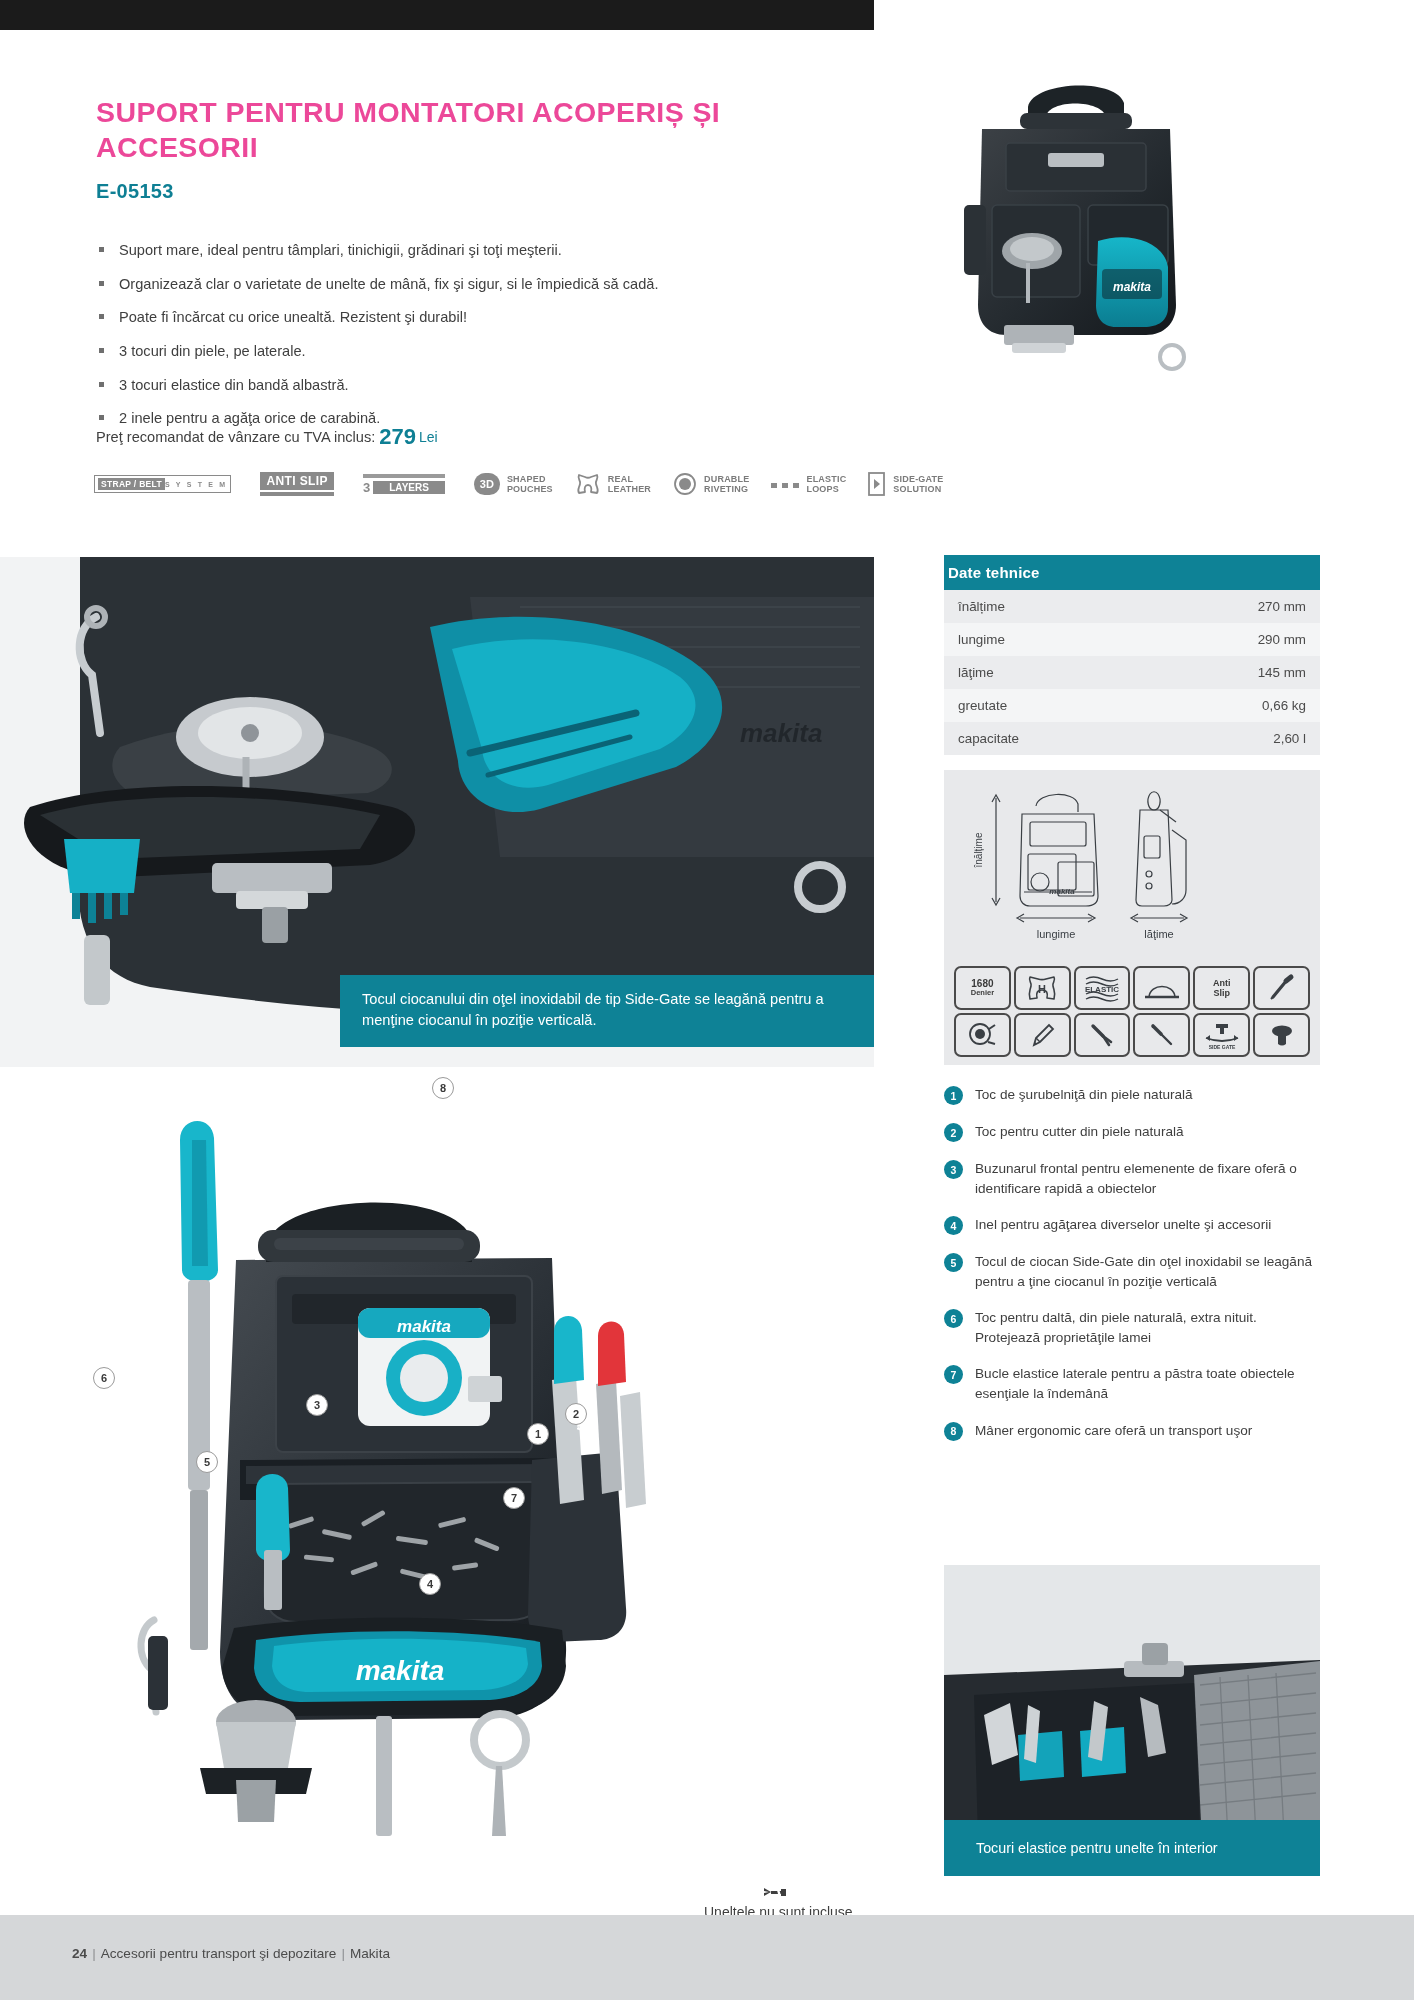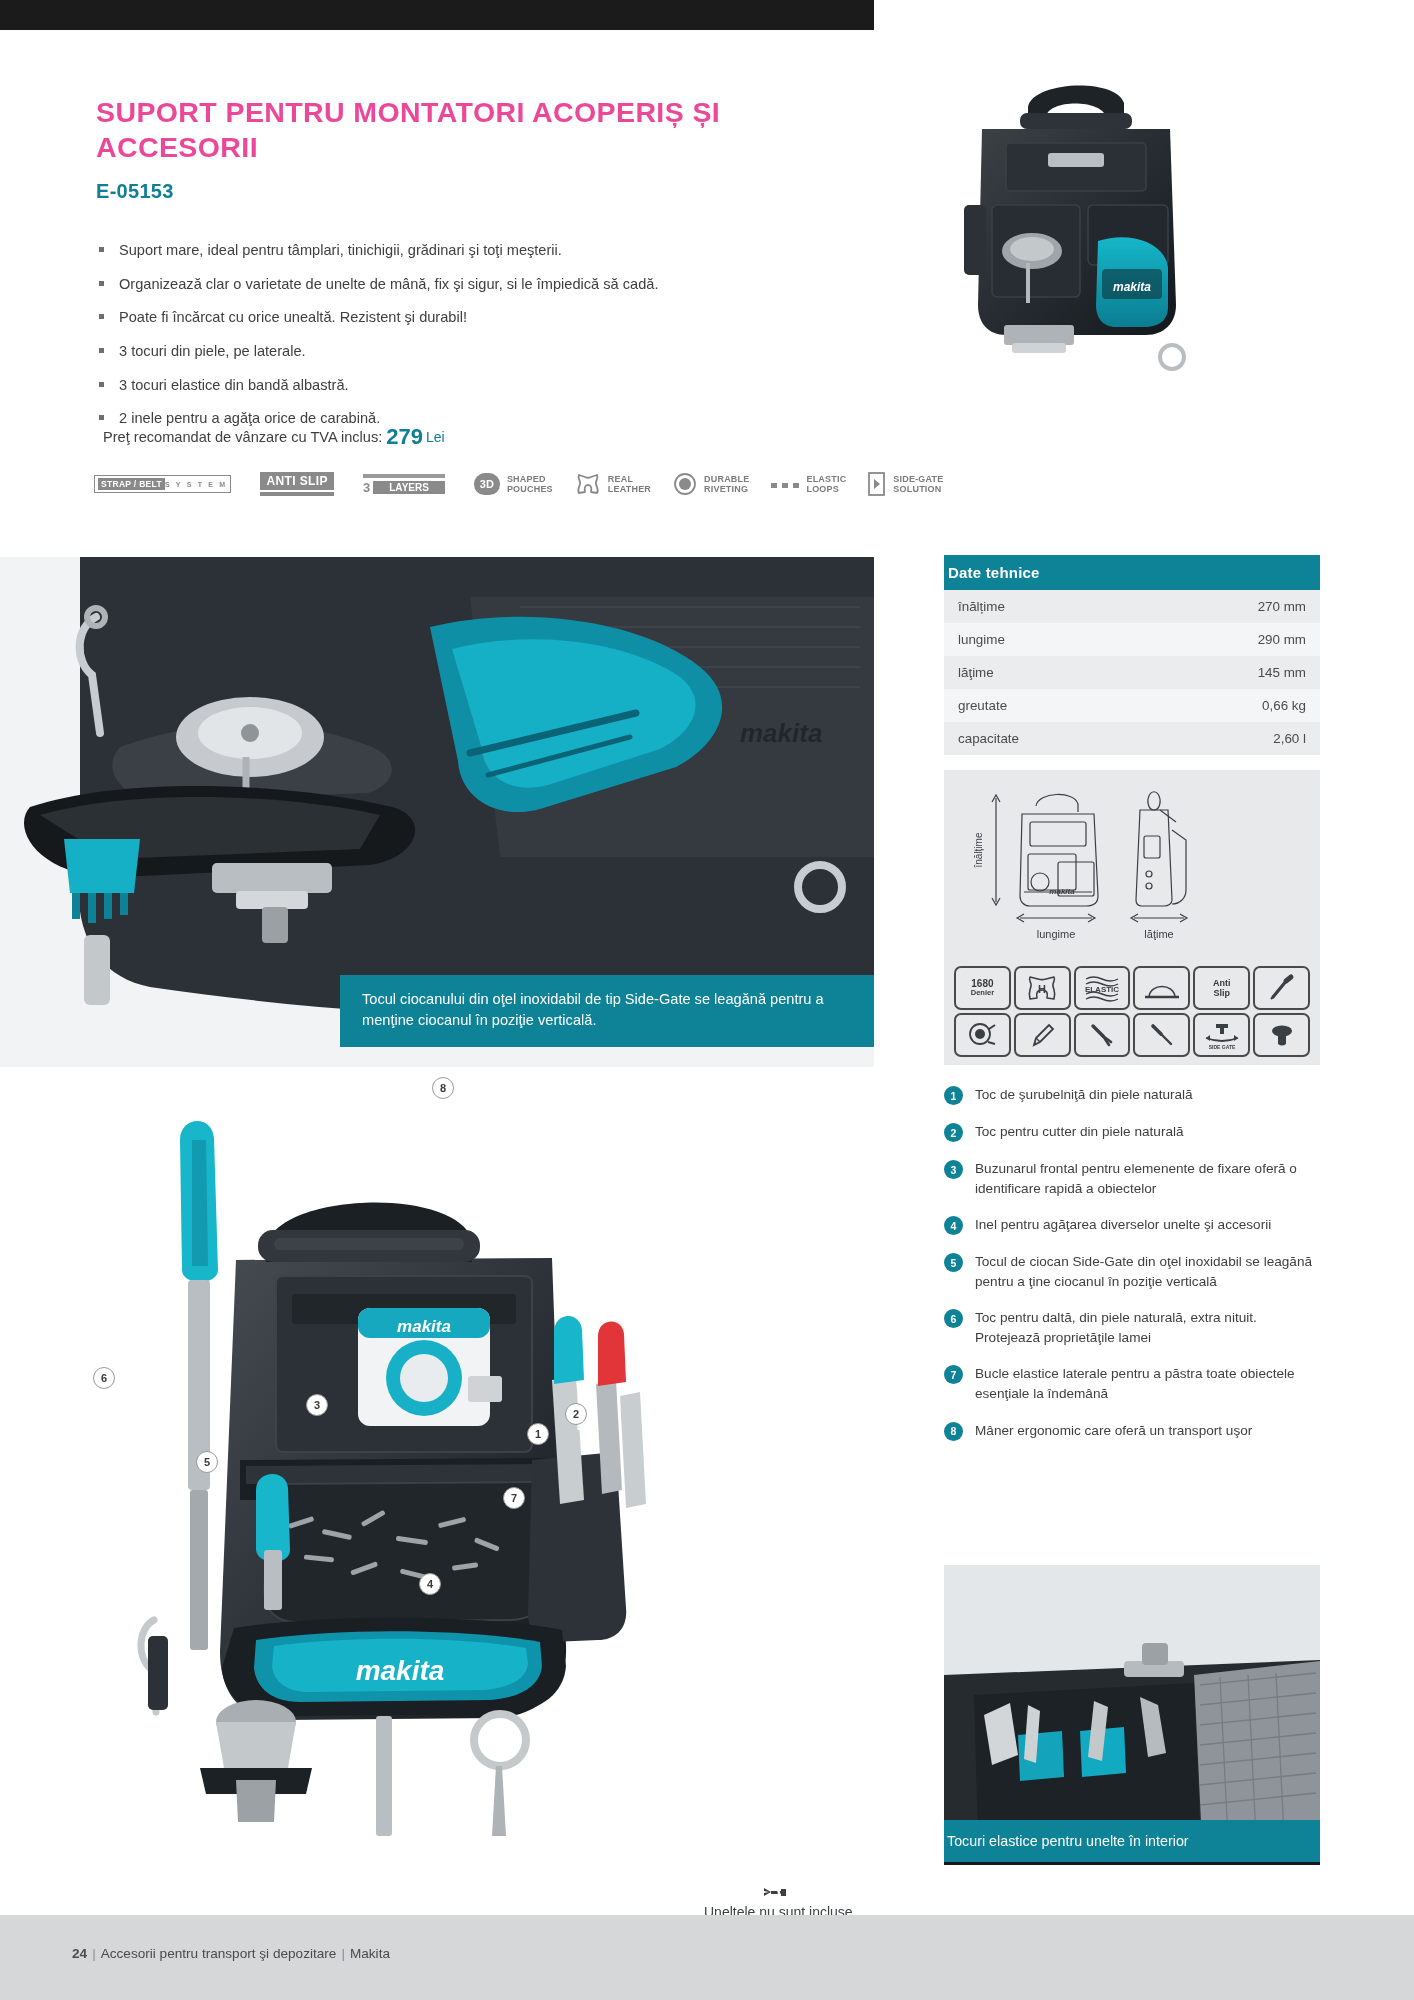--- a/index.html
+++ b/index.html
@@ -32,21 +32,21 @@
     font-size:14.6px; color:#3f3f3f; line-height:1.45; margin-bottom:12.5px;
   }
   .bullets li::before {
     content:""; position:absolute; left:3px; top:7px;
     width:5px; height:5px; background:#6f6f6f;
   }
 
   
   .price-row {
     position:absolute; left:96px; top:424px;
-    font-size:14.6px; color:#3f3f3f; white-space:nowrap;margin-left:7px;
+    font-size:14.6px; color:#3f3f3f; white-space:nowrap;
   }
   .price-row .amount { font-size:22px; font-weight:bold; color:#0e7f94; vertical-align:-2px; margin-left:4px; }
   .price-row .cur { font-size:14px; color:#0e7f94; margin-left:3px; }
 
   
   .badges { position:absolute; left:94px; top:472px; display:flex; align-items:center; gap:0px; }
   .badge { display:flex; align-items:center; margin-right:22px; }
   .badge .bi { margin-right:7px; flex:0 0 auto; display:flex; align-items:center; justify-content:center; }
   .badge .btxt {
     font-size:9px; font-weight:bold; line-height:1.12; color:#7b7b7b;
@@ -119,23 +119,23 @@
   .leg-num {
     flex:0 0 auto; width:19px; height:19px; border-radius:50%;
     background:#0e8296; color:#fff; font-size:10.5px; font-weight:bold;
     display:flex; align-items:center; justify-content:center; margin-right:12px; margin-top:1px;
   }
   .leg-txt { font-size:13.6px; color:#3f3f3f; line-height:1.44; }
 
   
   .br-photo { position:absolute; left:944px; top:1565px; width:376px; height:300px; overflow:hidden; background:#cfd2d4; }
   .br-caption {
-    position:absolute; left:944px; top:1820px; width:376px; height:42px;
+    position:absolute; left:944px; top:1820px; width:376px; height:56px;
     background:#0e8296; color:#fff; font-size:14.3px;
-    display:flex; align-items:center; padding-left:3px;
+    display:flex; align-items:center; padding-left:32px;
   }
 
   
   .bigphoto { position:absolute; left:60px; top:1080px; width:820px; height:800px; }
 
   
   .callout {
     position:absolute; width:22px; height:22px; border-radius:50%;
     background:#fff; border:1.5px solid #9a9a9a; color:#3a3a3a;
     font-size:11px; font-weight:bold; display:flex; align-items:center; justify-content:center;

